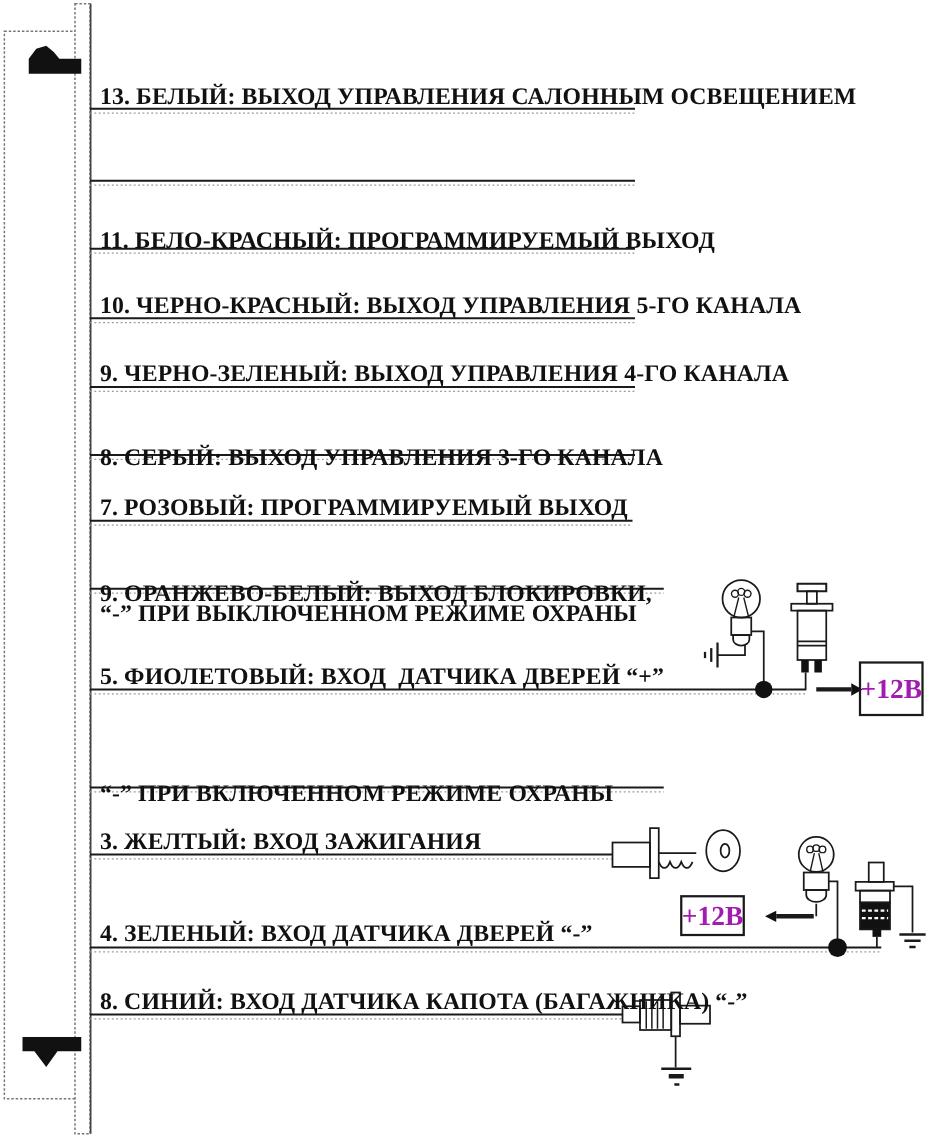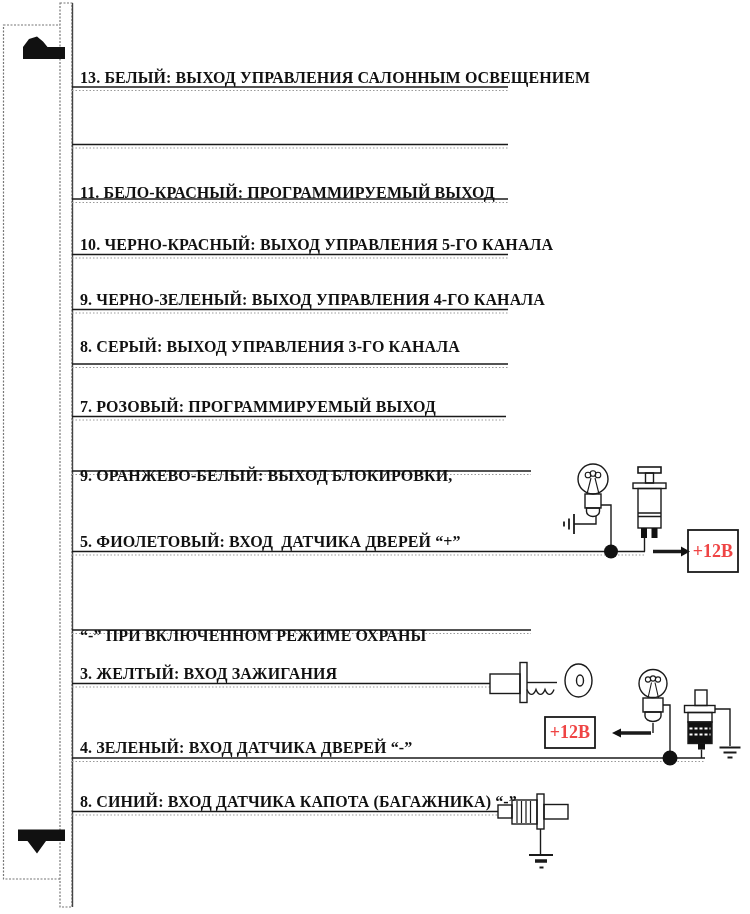--- a/index.html
+++ b/index.html
@@ -1,23 +1,23 @@
 <!DOCTYPE html>
 <html><head>
 <meta charset="utf-8">
 <style>
   html,body{margin:0;padding:0;background:#fff;}
   #page{position:relative;width:750px;height:914px;background:#fff;overflow:hidden;
         font-family:"Liberation Serif","DejaVu Serif",serif;}
   #schematic-svg{position:absolute;left:0;top:0;}
-  .wire-label{position:absolute;left:80px;font-weight:bold;font-size:16px;
+  .wire-label{position:absolute;left:80px;font-weight:bold;font-size:19px;
               line-height:15.5px;color:#111;white-space:pre;letter-spacing:0.1px;}
   .wire-label span{display:block;}
   .pwr-label{position:absolute;display:flex;align-items:center;justify-content:center;
-             font-weight:bold;font-size:18px;color:#ef4444;}
+             font-weight:bold;font-size:22px;color:#a21caf;}
   .pwr-upper{left:688px;top:530px;width:50px;height:42px;}
   .pwr-lower{left:545px;top:717px;width:50px;height:31px;}
 </style>
 </head>
 <body>
 
 <div id="page">
 
 <svg id="schematic-svg" width="750" height="914" viewBox="0 0 750 914">
   <g stroke="#1a1a1a" stroke-width="1.4" fill="none">
@@ -150,24 +150,24 @@
       </g>
     </g>
 
   </g>
 </svg>
 
 <div class="wire-label" style="top:69.5px"><span>13. БЕЛЫЙ: ВЫХОД УПРАВЛЕНИЯ САЛОННЫМ ОСВЕЩЕНИЕМ</span></div>
 <div class="wire-label" style="top:185px"><span>11. БЕЛО-КРАСНЫЙ: ПРОГРАММИРУЕМЫЙ ВЫХОД</span></div>
 <div class="wire-label" style="top:237px"><span>10. ЧЕРНО-КРАСНЫЙ: ВЫХОД УПРАВЛЕНИЯ 5-ГО КАНАЛА</span></div>
 <div class="wire-label" style="top:292px"><span>9. ЧЕРНО-ЗЕЛЕНЫЙ: ВЫХОД УПРАВЛЕНИЯ 4-ГО КАНАЛА</span></div>
-<div class="wire-label" style="top:339px"><span>8. СЕРЫЙ: ВЫХОД УПРАВЛЕНИЯ 3-ГО КАНАЛА</span></div>
+<div class="wire-label" style="top:359px"><span>8. СЕРЫЙ: ВЫХОД УПРАВЛЕНИЯ 3-ГО КАНАЛА</span></div>
 <div class="wire-label" style="top:399px"><span>7. РОЗОВЫЙ: ПРОГРАММИРУЕМЫЙ ВЫХОД</span></div>
 <div class="wire-label" style="top:437px">
-  <span>9. ОРАНЖЕВО-БЕЛЫЙ: ВЫХОД БЛОКИРОВКИ,</span>
+  <span>9. ОРАНЖЕВО-БЕЛЫЙ: ВЫХОД БЛОКИРОВКИ,</span><span>“-” ПРИ ВЫКЛЮЧЕННОМ РЕЖИМЕ ОХРАНЫ</span>
 </div>
 <div class="wire-label" style="top:534px"><span>5. ФИОЛЕТОВЫЙ: ВХОД  ДАТЧИКА ДВЕРЕЙ “+”</span></div>
 <div class="wire-label" style="top:596.5px">
   <span>“-” ПРИ ВКЛЮЧЕННОМ РЕЖИМЕ ОХРАНЫ</span>
 </div>
 <div class="wire-label" style="top:666px"><span>3. ЖЕЛТЫЙ: ВХОД ЗАЖИГАНИЯ</span></div>
 <div class="wire-label" style="top:739.5px"><span>4. ЗЕЛЕНЫЙ: ВХОД ДАТЧИКА ДВЕРЕЙ “-”</span></div>
 <div class="wire-label" style="top:793.5px"><span>8. СИНИЙ: ВХОД ДАТЧИКА КАПОТА (БАГАЖНИКА) “-”</span></div>
 
 <div class="pwr-label pwr-upper">+12В</div>

